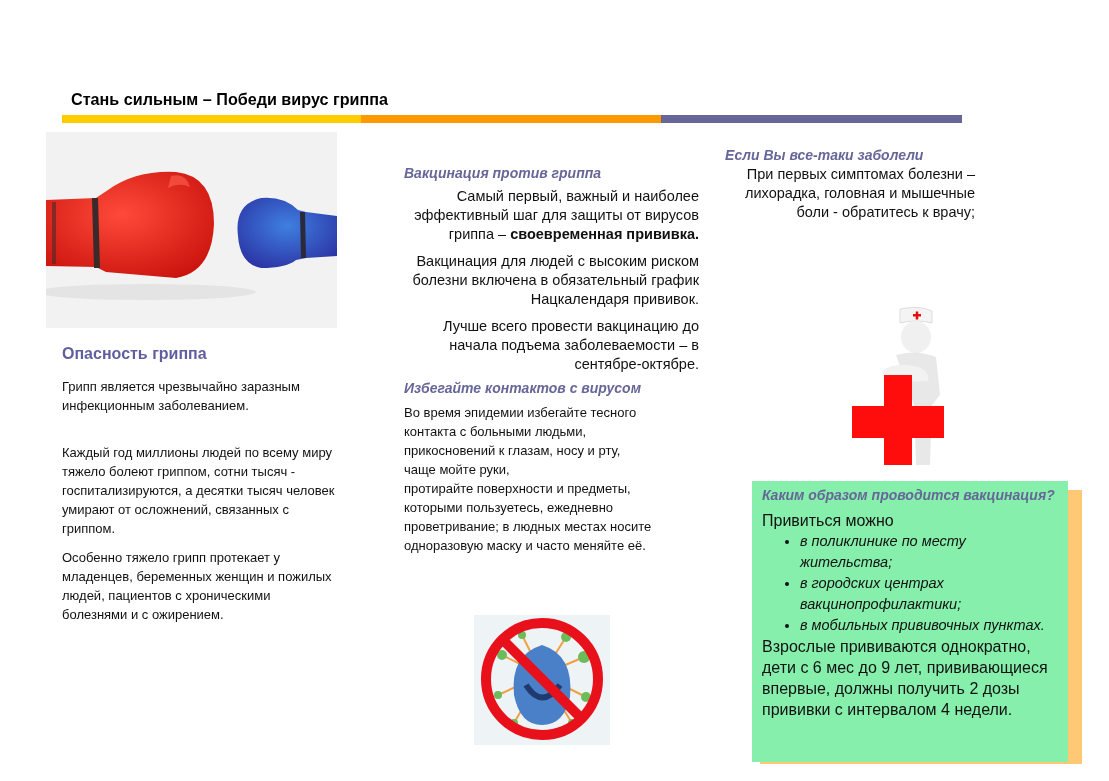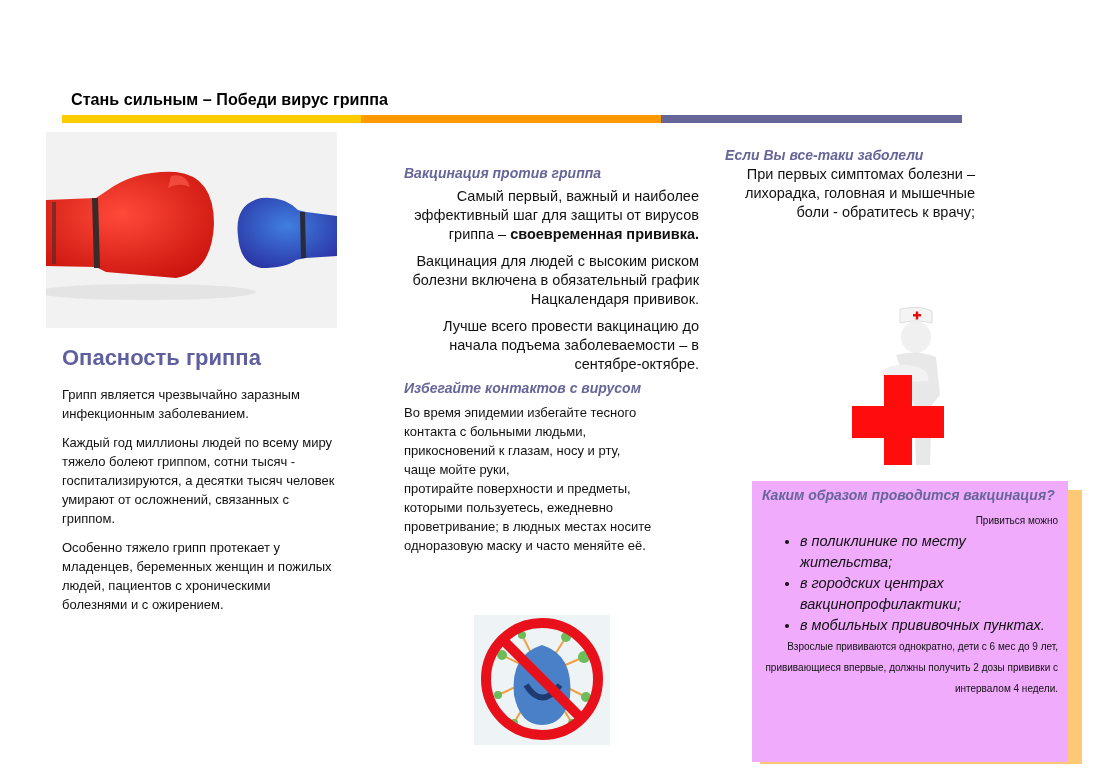--- a/index.html
+++ b/index.html
@@ -14,35 +14,35 @@
     left: 71px; top: 90px; font-size: 17px; font-weight: bold; color: #000;
     transform: scaleX(0.95); transform-origin: left;
   }
   .bar { top: 115px; height: 8px; }
   .bar.y { left: 62px; width: 299px; background: #ffcc00; }
   .bar.o { left: 361px; width: 300px; background: #ff9900; }
   .bar.p { left: 661px; width: 301px; background: #666699; }
 
   .photo { left: 46px; top: 132px; width: 291px; height: 196px; background: #f2f2f2; overflow: hidden; }
 
-  .h-sec { font-size: 22px; font-weight: bold; color: #5f5fa0; }
+  .h-sec { font-size: 16px; font-weight: bold; color: #5f5fa0; }
   .h-it { font-size: 14px; font-weight: bold; font-style: italic; color: #666699; }
   .p13 { font-size: 13px; line-height: 19px; margin: 0 0 9px 0; }
   .p14 { font-size: 14.5px; line-height: 19px; margin: 0 0 8px 0; text-align: right; }
   p { margin: 0; }
 
   .col1 { left: 62px; top: 345px; width: 275px; }
   .col2 { left: 404px; top: 165px; width: 295px; }
   .col3 { left: 725px; top: 147px; width: 250px; }
 
   .note-shadow { left: 760px; top: 490px; width: 322px; height: 274px; background: #ffc875; }
-  .note { left: 752px; top: 481px; width: 316px; height: 281px; background: #f0abfc; padding: 6px 10px; box-sizing: border-box; }
+  .note { left: 752px; top: 481px; width: 316px; height: 281px; background: #86efac; padding: 6px 10px; box-sizing: border-box; }
   .note ul { margin: 0; padding: 0 0 0 38px; font-style: italic; }
   .note li { font-size: 14.5px; line-height: 21px; }
-  .note .txt { font-size: 10px; line-height: 21px; text-align: right; }
+  .note .txt { font-size: 16px; line-height: 21px; }
 </style>
 </head>
 <body>
 
 <div class="abs title">Стань сильным – Победи вирус гриппа</div>
 <div class="abs bar y"></div>
 <div class="abs bar o"></div>
 <div class="abs bar p"></div>
 
 <div class="abs photo">
@@ -62,21 +62,21 @@
     <path d="M46 66 L52 66 L54 136 L48 136 Z" fill="#3a2a2a"></path>
     <path d="M6 70 L10 70 L10 132 L6 132 Z" fill="#4a2a2a" opacity="0.6"></path>
     <path d="M125 44 Q140 40 144 55 Q132 50 122 56 Z" fill="#ff6050" opacity="0.6"></path>
     <path d="M192 104 Q188 72 215 66 Q238 64 252 78 L260 80 L291 84 L291 124 L260 126 L250 128 Q240 136 215 136 Q194 132 192 104 Z" fill="url(#bg)"></path>
     <path d="M254 80 L259 80 L260 126 L255 126 Z" fill="#2a2a3a"></path>
   </svg>
 </div>
 
 <div class="abs col1">
   <div class="h-sec" style="margin:0 0 14px 0;">Опасность гриппа</div>
-  <p class="p13" style="margin-bottom:10px">Грипп является чрезвычайно заразным инфекционным заболеванием.</p>
+  <p class="p13" style="margin-bottom:28px">Грипп является чрезвычайно заразным инфекционным заболеванием.</p>
   <p class="p13" style="margin-bottom:10px">Каждый год миллионы людей  по всему миру тяжело болеют гриппом, сотни тысяч - госпитализируются, а десятки тысяч человек умирают от осложнений, связанных с  гриппом.</p>
   <p class="p13" style="margin-bottom:10px">Особенно тяжело грипп протекает у младенцев, беременных женщин и пожилых людей, пациентов с хроническими болезнями и с ожирением.</p>
 </div>
 
 <div class="abs col2">
   <div class="h-it" style="margin-bottom:6px">Вакцинация против гриппа</div>
   <p class="p14"><span>Самый первый, важный и наиболее эффективный шаг для защиты от вирусов гриппа – </span><b>своевременная прививка.</b></p>
   <p class="p14">Вакцинация для людей с высоким риском болезни включена в обязательный график Нацкалендаря прививок.</p>
   <p class="p14" style="margin-bottom:6px">Лучше всего провести вакцинацию до начала подъема заболеваемости – в сентябре-октябре.</p>
   <div class="h-it" style="margin-bottom:7px">Избегайте контактов с вирусом</div>

